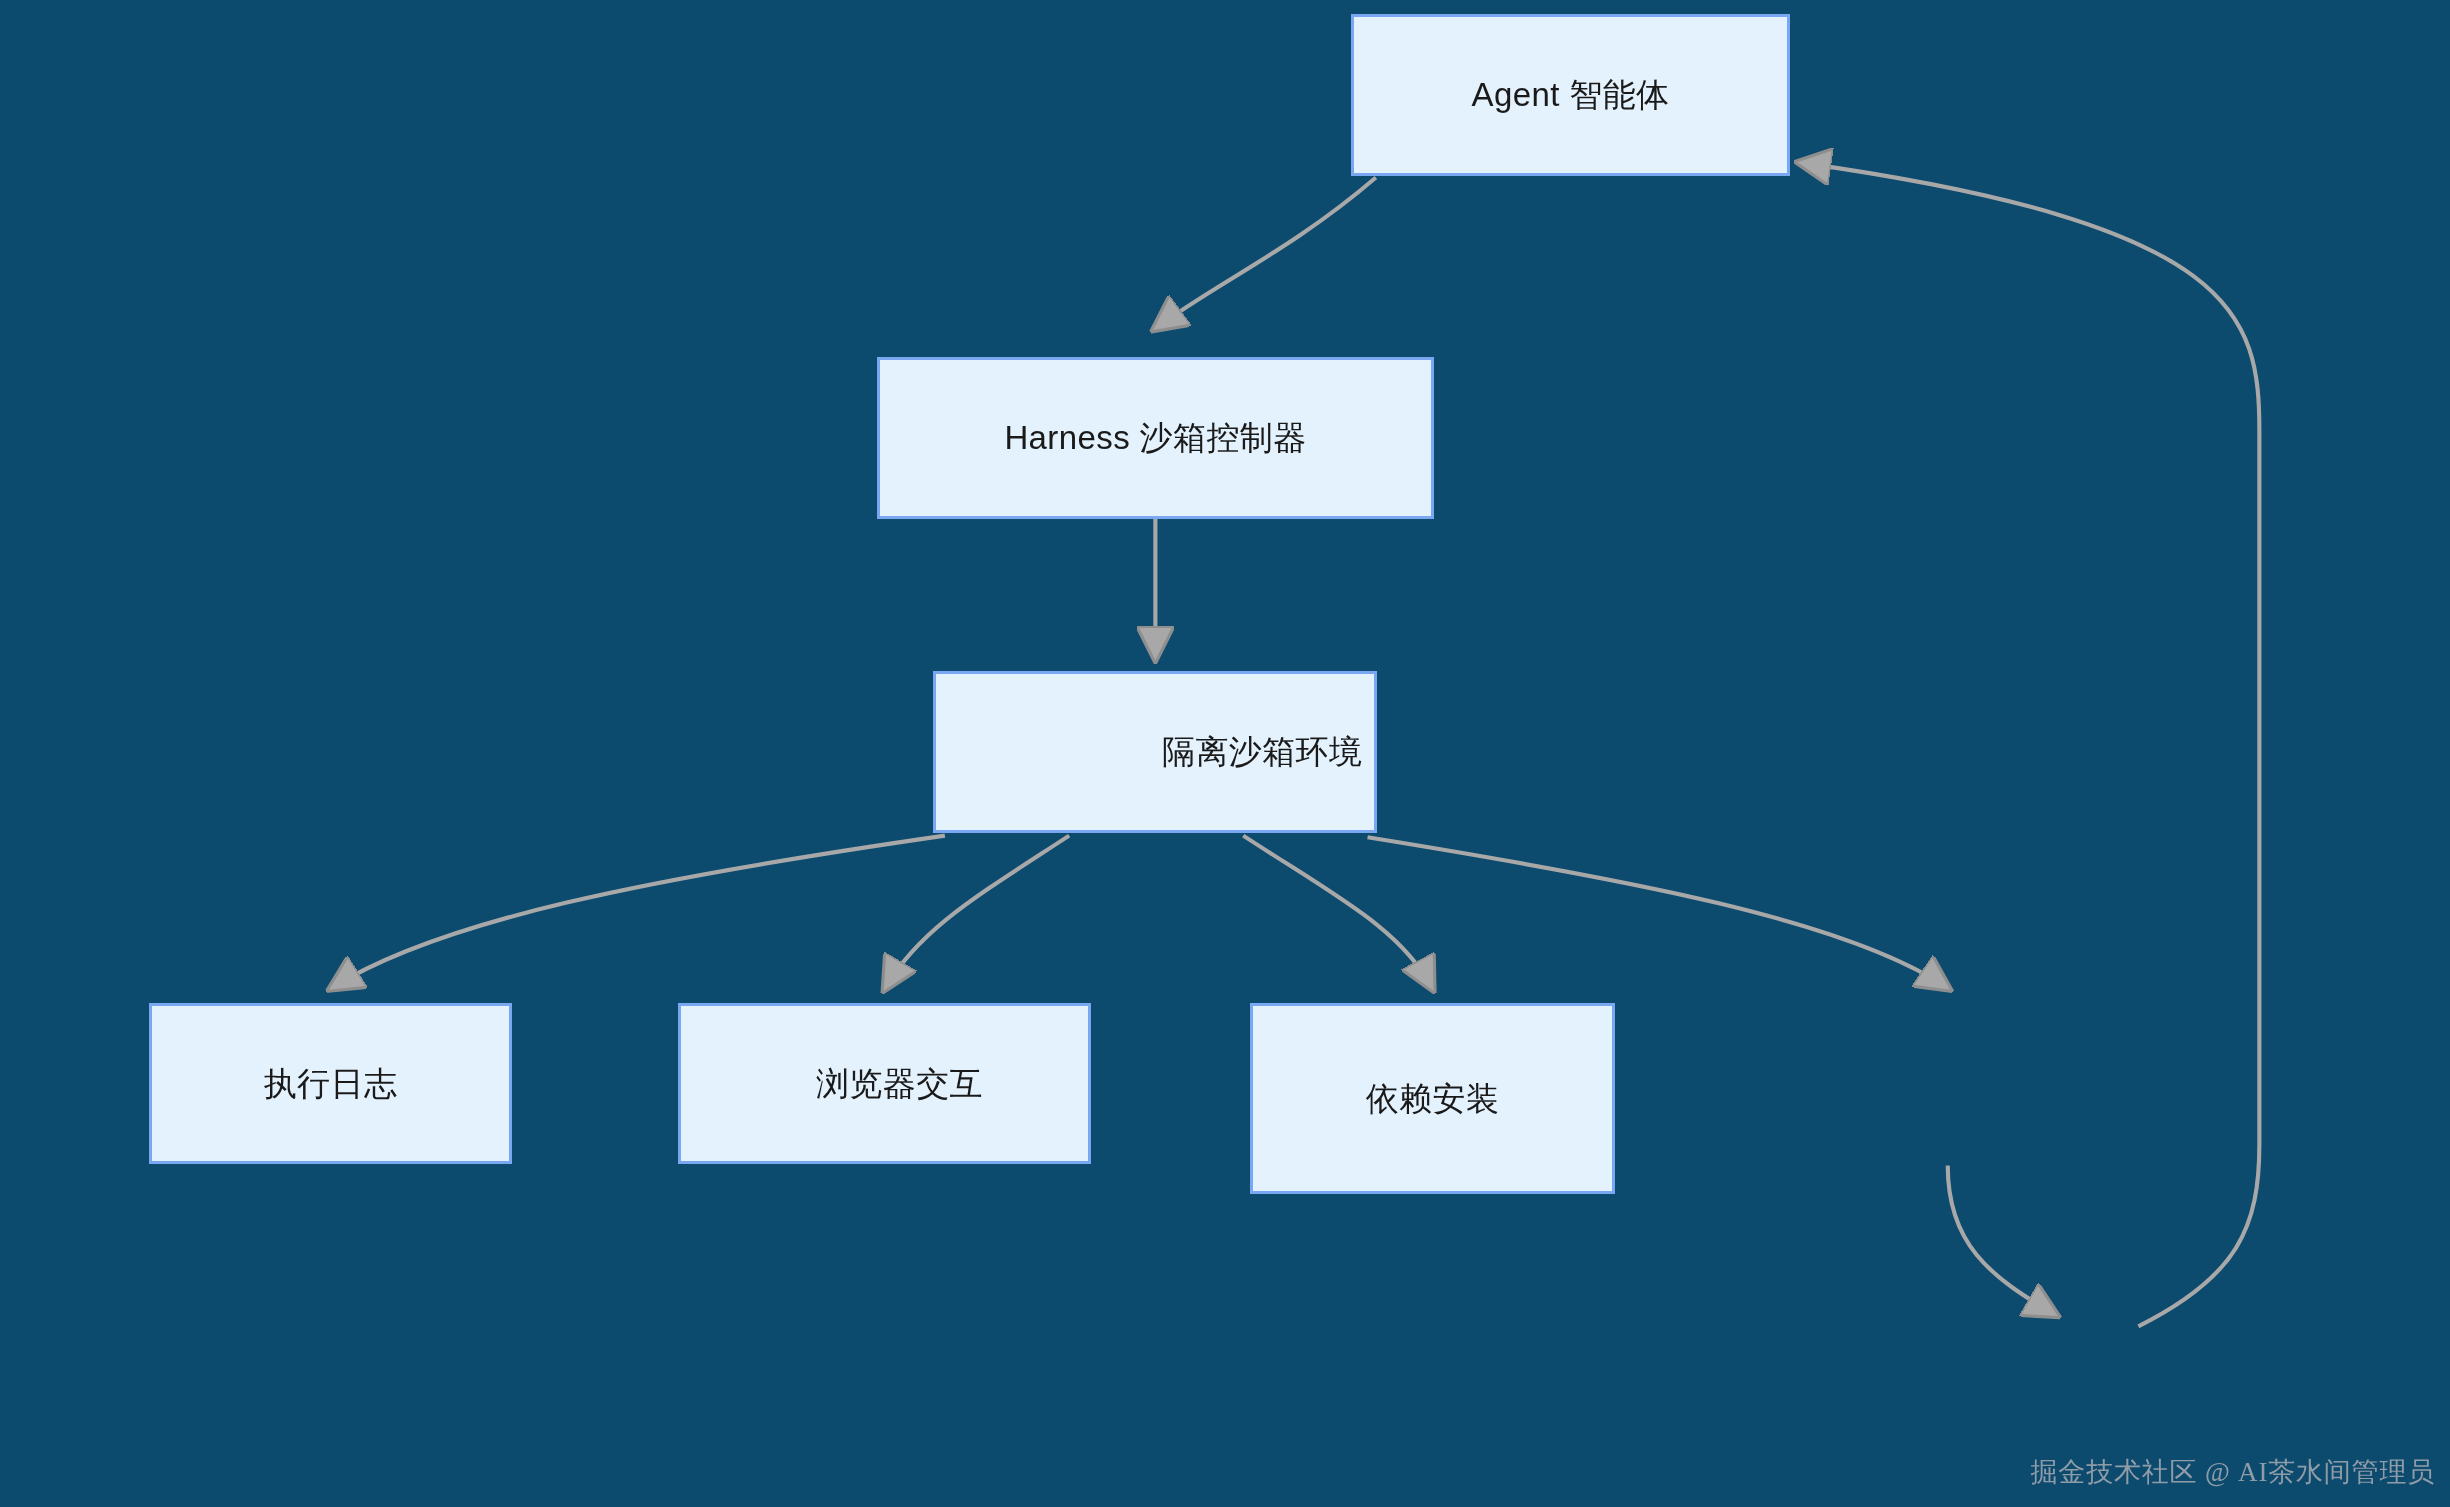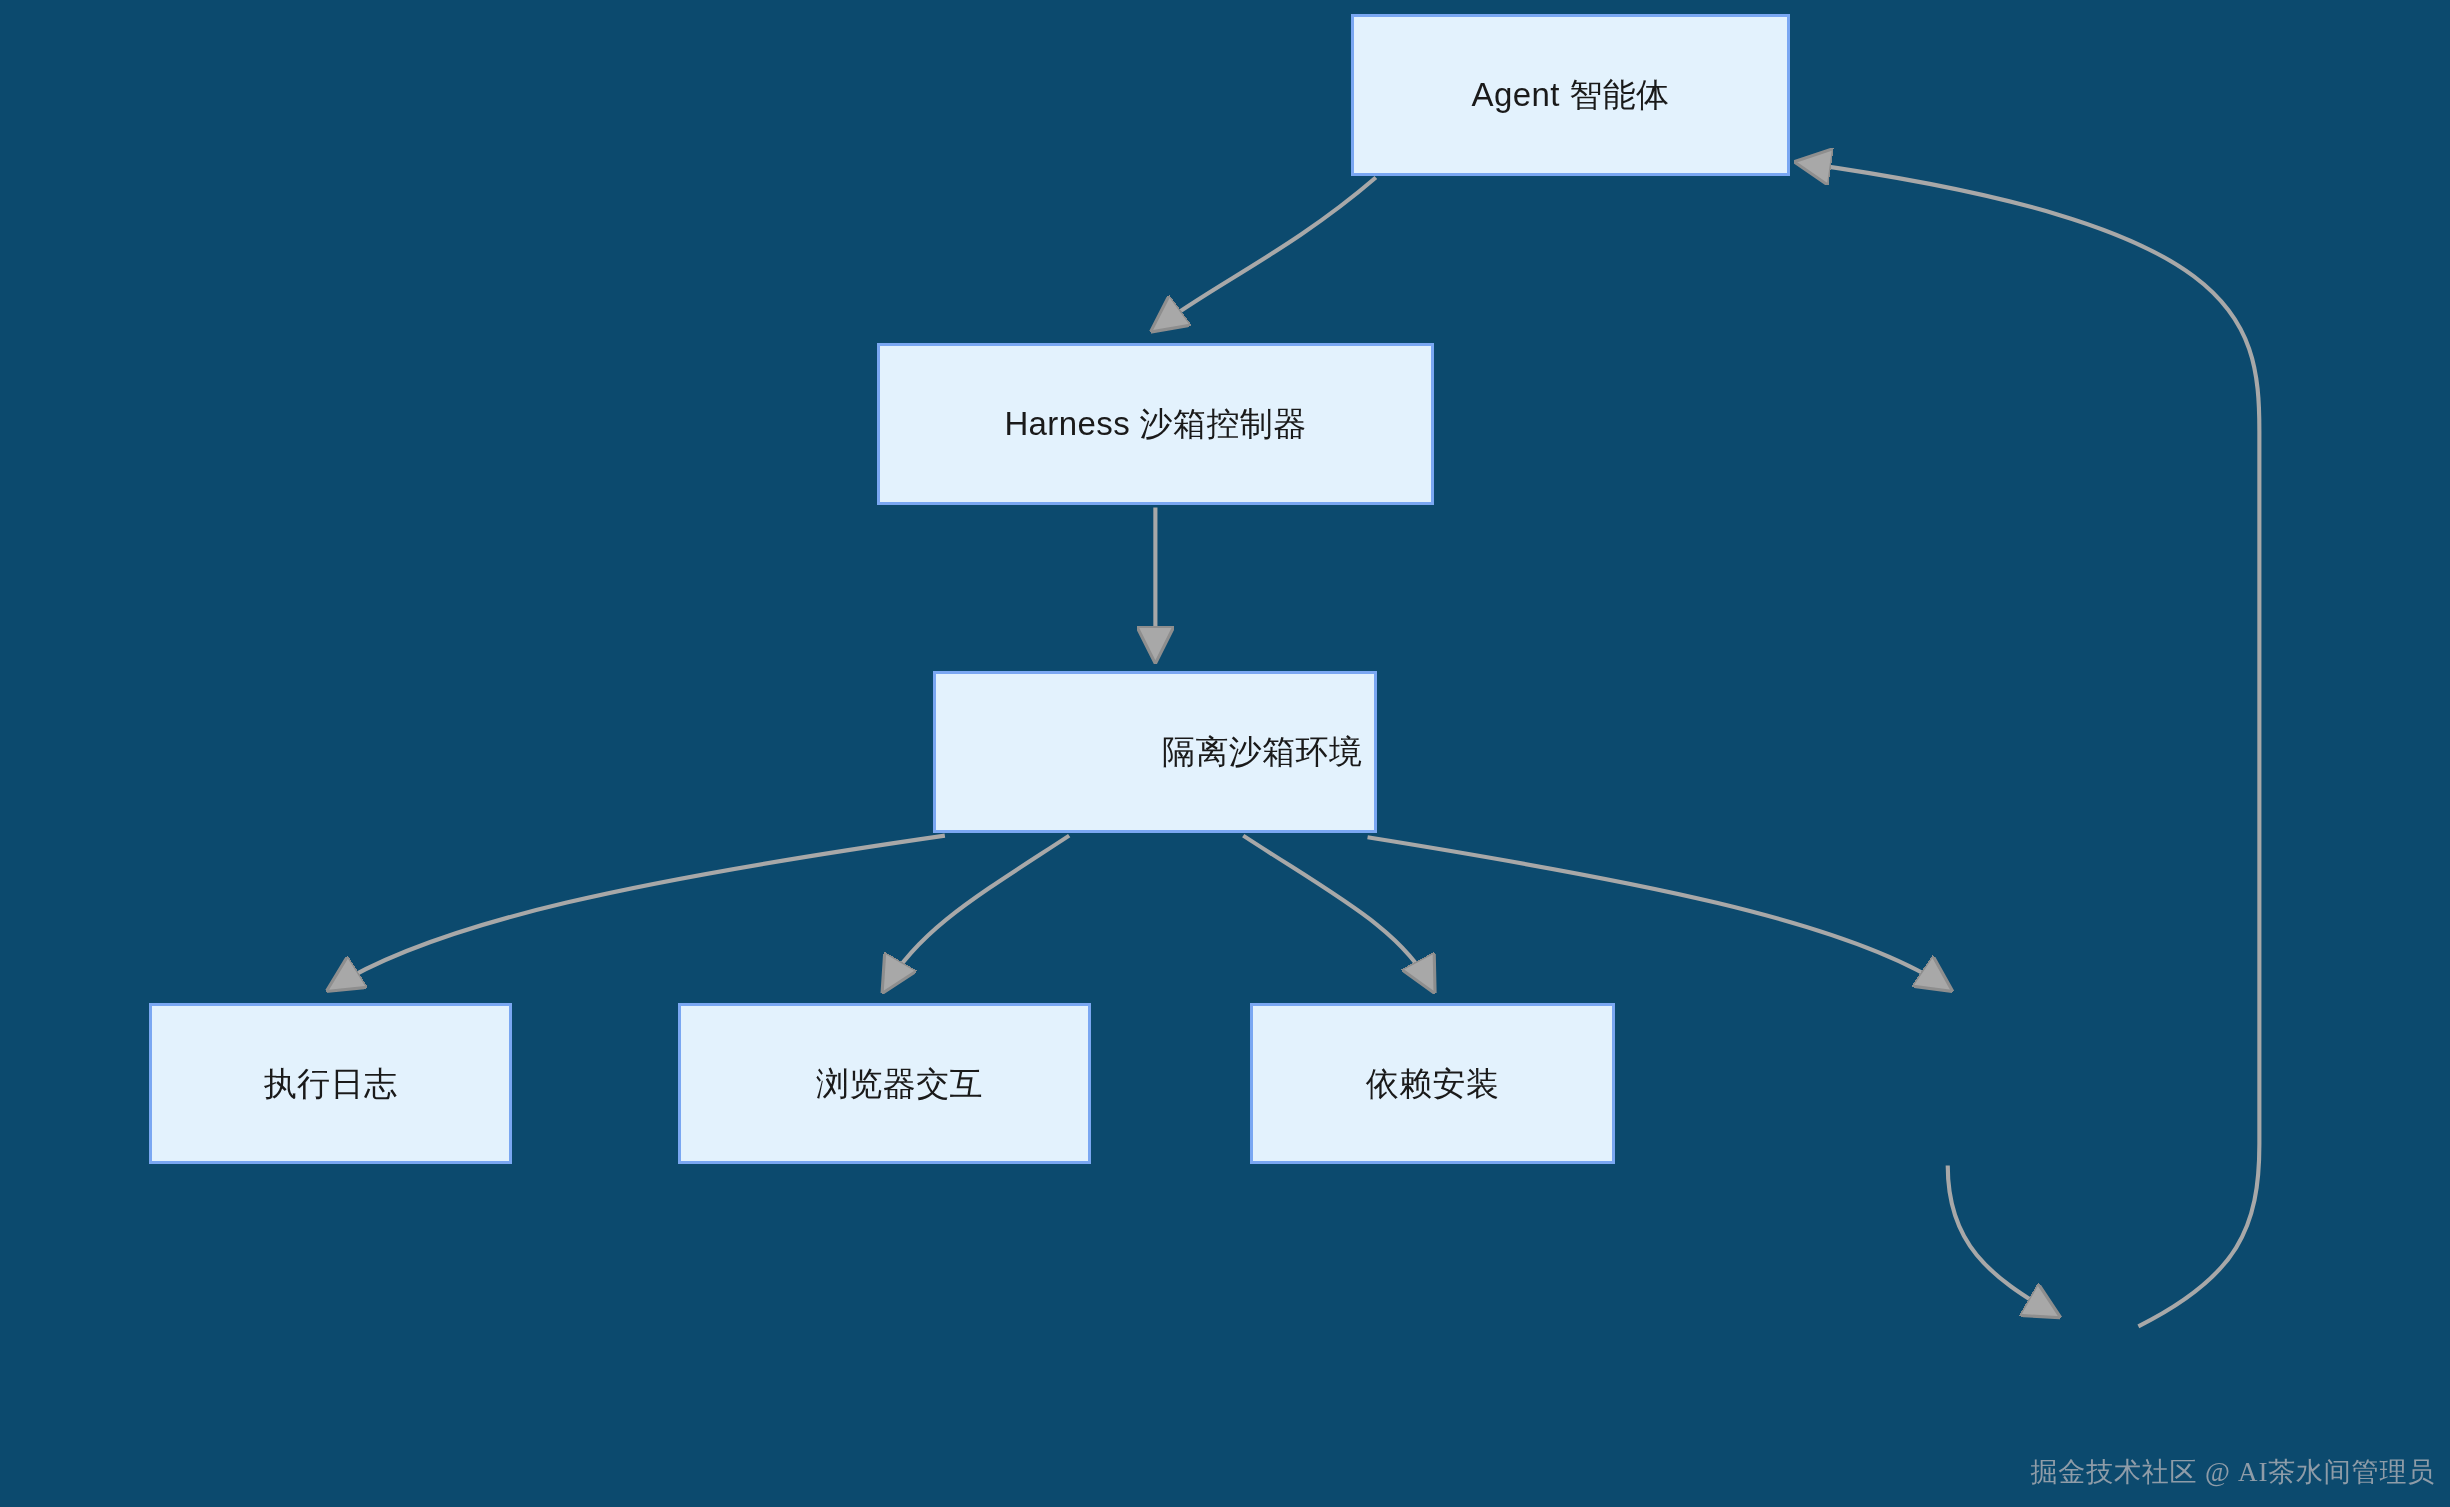--- a/index.html
+++ b/index.html
@@ -77,37 +77,37 @@
       <path d="M 2350 1406 C 2350 1500 2400 1540 2480 1586"></path>
       <path d="M 2580 1600 C 2700 1540 2726 1480 2726 1380
                L 2726 520 C 2726 380 2700 270 2172 196"></path>
     </g>
   </svg>
 
   <div class="node" style="left:1351px; top:14px; width:439px; height:162px;">
     <span class="node-label">Agent 智能体</span>
   </div>
 
-  <div class="node" style="left:877px; top:343px; width:557px; height:162px;">
+  <div class="node" style="left:877px; top:357px; width:557px; height:162px;">
     <span class="node-label">Harness 沙箱控制器</span>
   </div>
 
   <div class="node" style="left:933px; top:671px; width:444px; height:162px;justify-content:flex-end;">
     <span class="node-label">隔离沙箱环境</span>
   </div>
 
   <div class="node" style="left:149px; top:1003px; width:363px; height:161px;">
     <span class="node-label">执行日志</span>
   </div>
 
   <div class="node" style="left:678px; top:1003px; width:413px; height:161px;padding-left:30px;">
     <span class="node-label">浏览器交互</span>
   </div>
 
-  <div class="node" style="left:1250px; top:1003px; width:365px; height:161px;">
+  <div class="node" style="left:1250px; top:1003px; width:365px; height:191px;">
     <span class="node-label">依赖安装</span>
   </div>
 
 
 
   <div id="watermark">掘金技术社区 @ AI茶水间管理员</div>
 
 </div>
 
 

